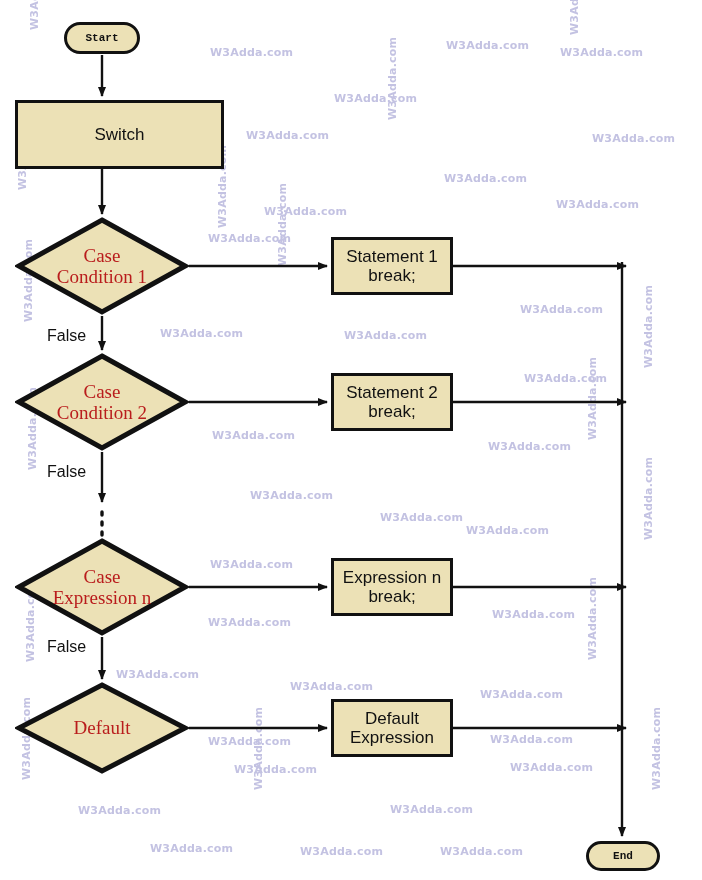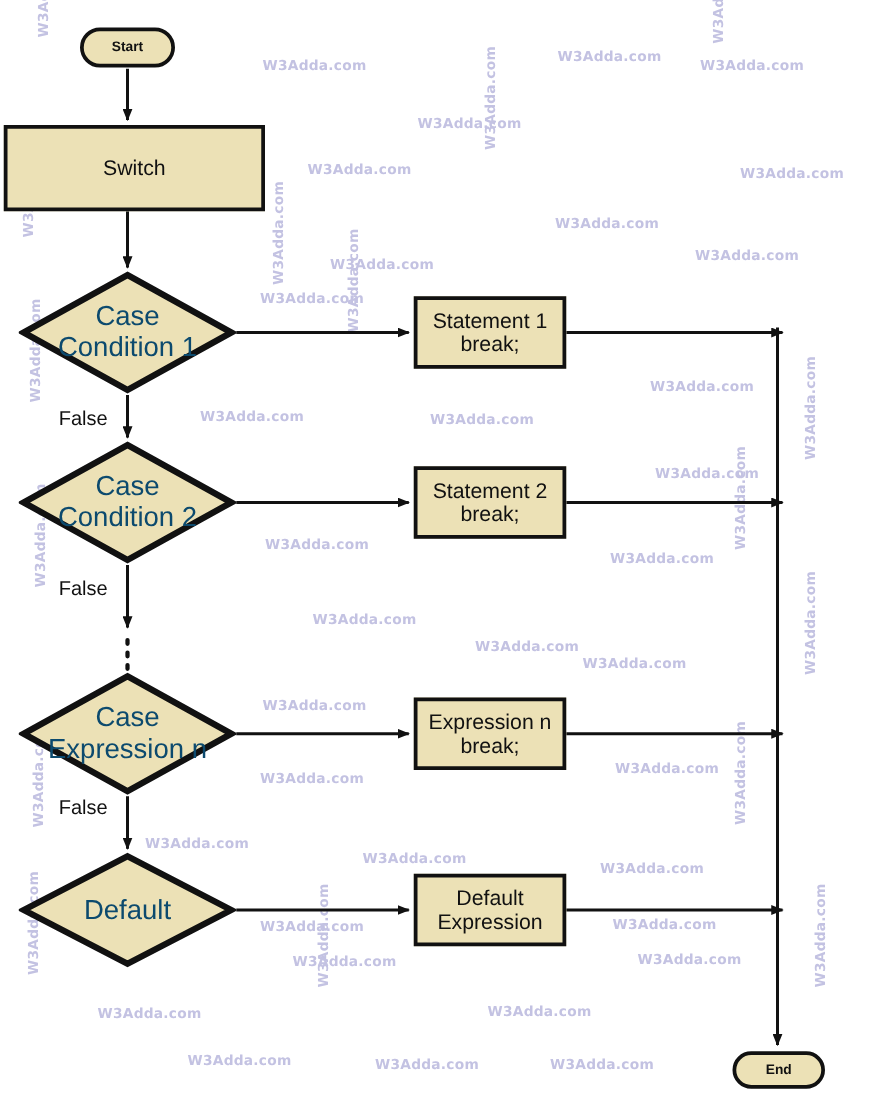--- a/index.html
+++ b/index.html
@@ -52,44 +52,44 @@
     text-align: center;
     color: #111111;
     z-index: 3;
   }
   .node.terminator {
     background: #ece1b6;
     border: 3px solid #111111;
     border-radius: 22px;
     font-size: 11px;
     font-weight: bold;
-    font-family: Liberation Sans, sans-serif;
+    font-family: Liberation Mono, monospace;
   }
   .node.process {
     background: #ece1b6;
     border: 3px solid #111111;
     font-size: 17px;
     line-height: 1.12;
     font-family: "Liberation Sans", sans-serif;
   }
   .node.decision-wrap {
     background: transparent;
     border: none;
   }
   .node.decision-wrap svg {
     position: absolute;
     left: 0; top: 0;
   }
   .decision-label {
     position: relative;
     z-index: 2;
-    font-size: 22px;
+    font-size: 19px;
     line-height: 1.12;
-    color: #0c4a6e;
-    font-family: Liberation Sans, sans-serif;
+    color: #b91c1c;
+    font-family: Liberation Serif, serif;
   }
   .edge-label {
     position: absolute;
     font-size: 16px;
     color: #111111;
     z-index: 4;
     font-family: Liberation Sans, sans-serif;
     white-space: nowrap;
   }
   .lines {
@@ -192,21 +192,21 @@
       <line x1="622" y1="262" x2="622" y2="836" marker-end="url(#arrow)"></line>
     </g>
   </svg>
 
   <div class="diagram">
 
     <div class="node terminator" style="left:64px; top:22px; width:76px; height:32px;">
       <span>Start</span>
     </div>
 
-    <div class="node process" style="left:3px; top:100px; width:209px; height:69px;">
+    <div class="node process" style="left:15px; top:100px; width:209px; height:69px;">
       <div>
         <div>Switch</div>
       </div>
     </div>
 
     <div class="node decision-wrap" style="left:15px; top:216px; width:174px; height:100px;">
       <svg width="174" height="100">
         <polygon points="87,4 170,50 87,96 4,50" fill="#ece1b6" stroke="#111111" stroke-width="5"></polygon>
       </svg>
       <div class="decision-label">

